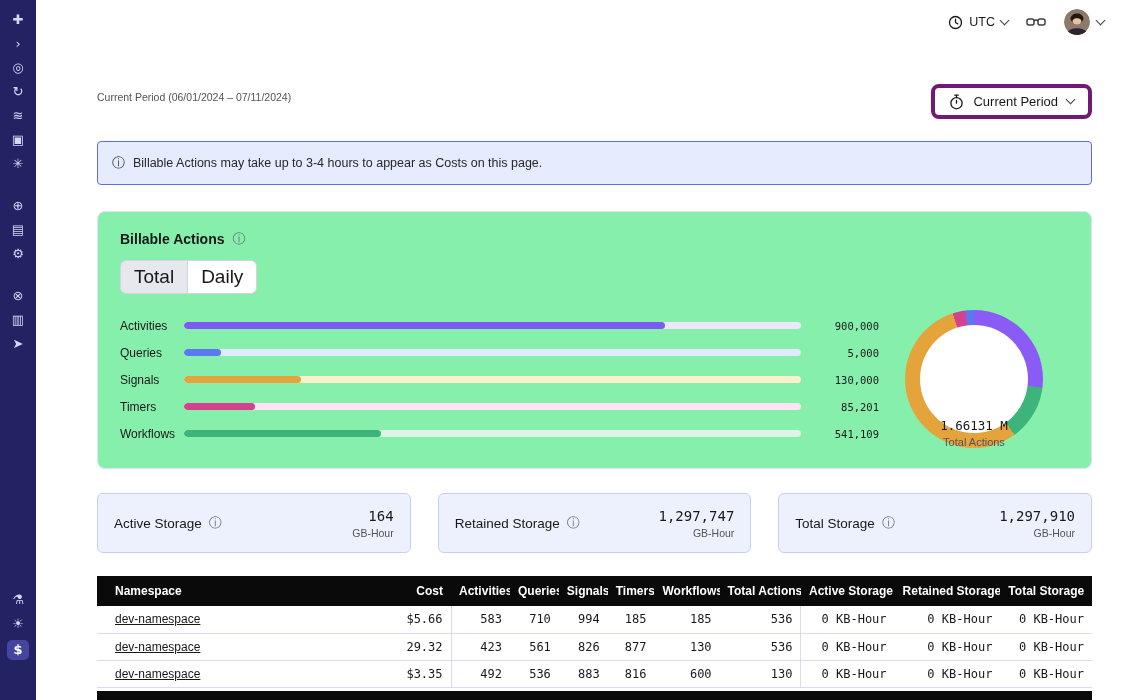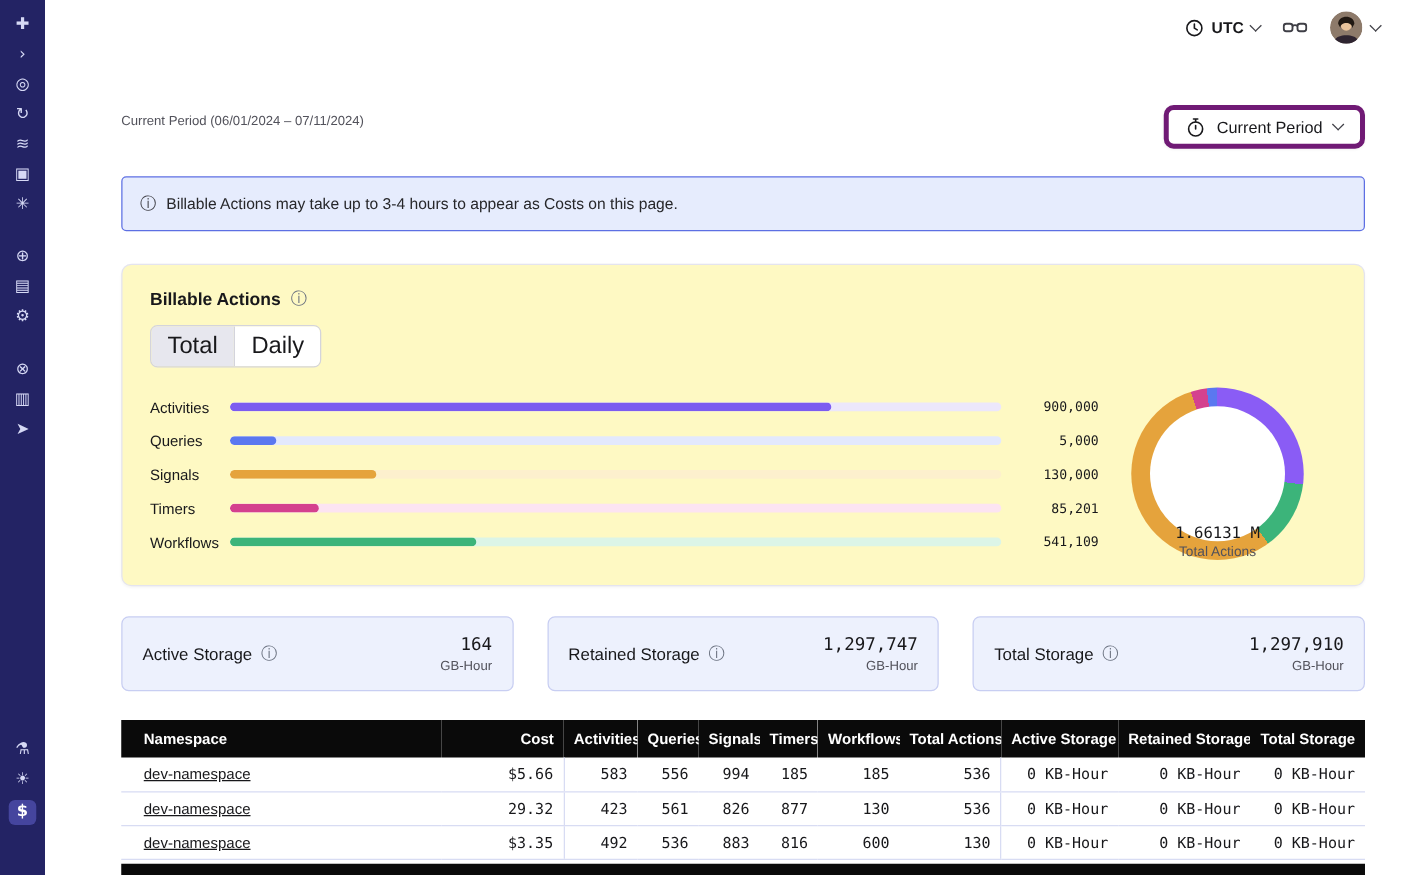--- a/index.html
+++ b/index.html
@@ -12,42 +12,42 @@
              padding:12px 0 40px; flex-shrink:0; }
   .sb-group { display:flex; flex-direction:column; align-items:center; gap:8px; margin-bottom:26px; }
   .sb-bottom { margin-top:auto; margin-bottom:0; }
   .sb-icon { font-family:"DejaVu Sans", sans-serif; color:#d6d9f5; font-size:13px; line-height:16px;
              width:22px; height:16px; display:flex; align-items:center; justify-content:center; cursor:pointer; }
   .sb-icon.hl { background:#45459e; border-radius:5px; height:20px; color:#fff; font-weight:bold; }
 
   
   .main { flex:1; display:flex; flex-direction:column; height:100%; }
   .topbar { height:44px; display:flex; align-items:center; justify-content:flex-end; gap:18px; padding:0 22px; }
-  .tz { display:flex; align-items:center; gap:6px; font-size:12.5px; font-weight:700; cursor:pointer; }
+  .tz { display:flex; align-items:center; gap:6px; font-size:12.5px; font-weight:400; cursor:pointer; }
   .chev { width:7px; height:7px; border-right:1.6px solid #3f3f46; border-bottom:1.6px solid #3f3f46;
           transform:rotate(45deg); margin-top:-4px; display:inline-block; }
   .glasses-btn { background:none; border:none; cursor:pointer; display:flex; align-items:center; }
   .usermenu { display:flex; align-items:center; gap:7px; cursor:pointer; }
   .avatar { width:26px; height:26px; border-radius:50%; overflow:hidden; display:block; }
 
   
   .content { flex:1; padding:40px 34px 0 61px; overflow:hidden; }
   .page-head { display:flex; justify-content:space-between; align-items:flex-start; }
   h1 { font-size:26px; font-weight:600; letter-spacing:-0.2px; }
   .subtitle { font-size:10.5px; color:#52525b; margin-top:7px; }
   .period-btn { display:flex; align-items:center; gap:9px; background:#fff; border:4px solid #701a75;
                 border-radius:8px; height:35px; padding:0 14px; font-size:13px; font-weight:500;
                 font-family:inherit; cursor:pointer; box-shadow:0 1px 2px rgba(0,0,0,.05); color:#18181b; }
   .info-i { font-family:"DejaVu Sans", sans-serif; font-size:13px; color:#3f3f46; }
   .info-i.gray { color:#6b7280; }
   .banner { margin-top:22px; background:#e6ecfd; border:1px solid #5d6fe3; border-radius:4px;
             padding:12px 14px; font-size:12.5px; display:flex; gap:8px; align-items:center; color:#27272a; }
 
   
-  .card { margin-top:26px; border:1px solid #e4e4ef; border-radius:8px; background:#fef9c3;
+  .card { margin-top:26px; border:1px solid #e4e4ef; border-radius:8px; background:#86efac;
           padding:18px 22px 20px; box-shadow:0 1px 2px rgba(0,0,0,.04); }
   .card-title-row { display:flex; align-items:center; gap:8px; }
   .card-title { font-size:14px; font-weight:700; }
   .tabs { display:inline-flex; margin-top:12px; border:1px solid #d4d4dc; border-radius:6px; overflow:hidden; }
   .tab { font-family:inherit; font-size:19px; padding:5px 13px; background:#fff; border:none;
          cursor:pointer; color:#18181b; }
   .tab.active { background:#e7e7ee; font-weight:500; }
   .tab + .tab { border-left:1px solid #d4d4dc; }
   .chart-row { display:flex; margin-top:16px; }
   .bars { flex:1; display:flex; flex-direction:column; gap:8px; padding-top:6px; }
@@ -291,21 +291,21 @@
               <th class="ar">Active Storage</th>
               <th class="ar">Retained Storage</th>
               <th class="ar">Total Storage</th>
             </tr>
           </thead>
         <tbody id="tbody">
             <tr>
               <td class="al first-col"><a class="ns-link">dev-namespace</a></td>
               <td class="ar mono">$5.66</td>
               <td class="ar mono gstart">583</td>
-              <td class="ar mono">556</td>
+              <td class="ar mono">710</td>
               <td class="ar mono">994</td>
               <td class="ar mono">185</td>
               <td class="ar mono">185</td>
               <td class="ar mono">536</td>
               <td class="ar mono gstart">0 KB-Hour</td>
               <td class="ar mono">0 KB-Hour</td>
               <td class="ar mono">0 KB-Hour</td>
             </tr>
             <tr>
               <td class="al first-col"><a class="ns-link">dev-namespace</a></td>

